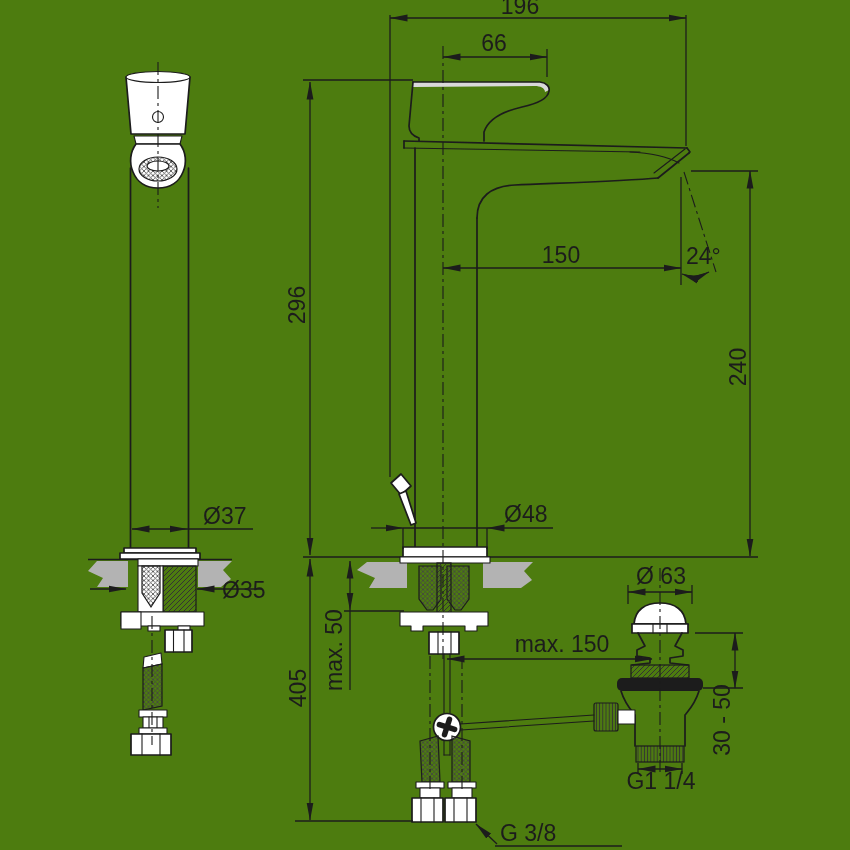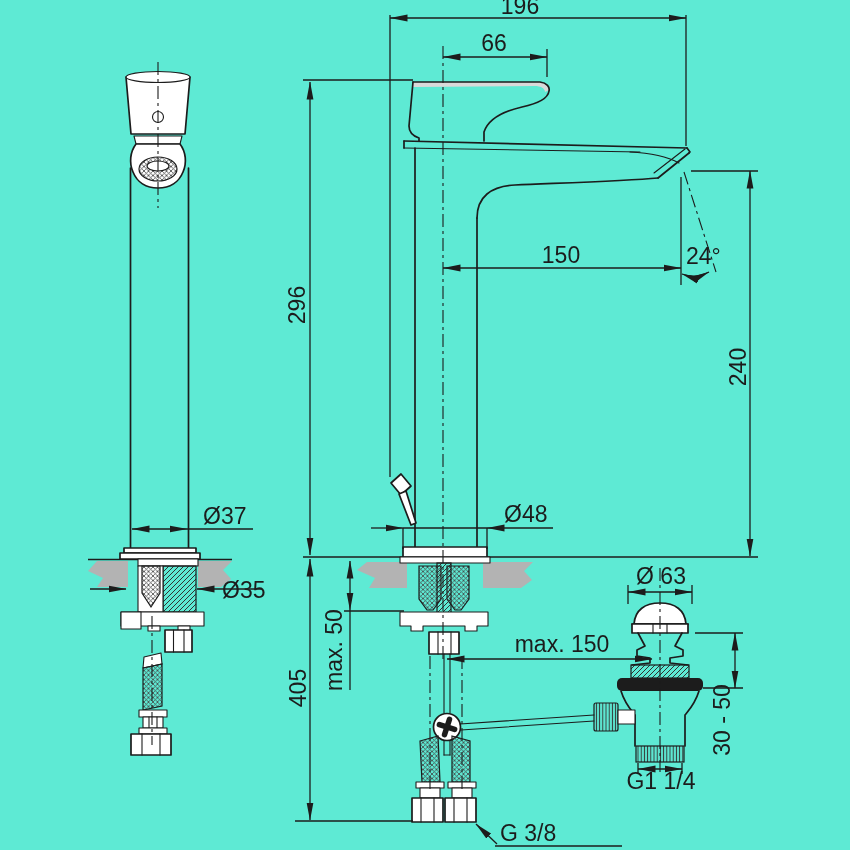--- a/index.html
+++ b/index.html
@@ -1,16 +1,16 @@
 <!DOCTYPE html>
 <html><head>
 <meta charset="utf-8">
 <style>
   html,body{margin:0;padding:0;background:#fff;}
-  .stage{width:850px;height:850px;position:relative;background:#5eead4;}
+  .stage{width:850px;height:850px;position:relative;background:#4d7c0f;}
   svg{display:block;}
   text{font-family:"Liberation Sans","DejaVu Sans",sans-serif;font-size:23px;fill:#1c1c1c;}
   .o{fill:none;stroke:#1c1c1c;stroke-width:1.7;stroke-linejoin:round;stroke-linecap:round;}
   .ow{fill:#fff;stroke:#1c1c1c;stroke-width:1.7;stroke-linejoin:round;}
   .t{stroke-width:1.1;}
   .d{fill:none;stroke:#1c1c1c;stroke-width:1.3;}
   .cl{fill:none;stroke:#1c1c1c;stroke-width:1.1;stroke-dasharray:13 4 3 4;}
   .h{fill:url(#px);stroke:#1c1c1c;stroke-width:1.2;}
   .hd{fill:url(#pd);stroke:#1c1c1c;stroke-width:1.2;}
   .hv{fill:url(#pv);stroke:#1c1c1c;stroke-width:1.2;}

